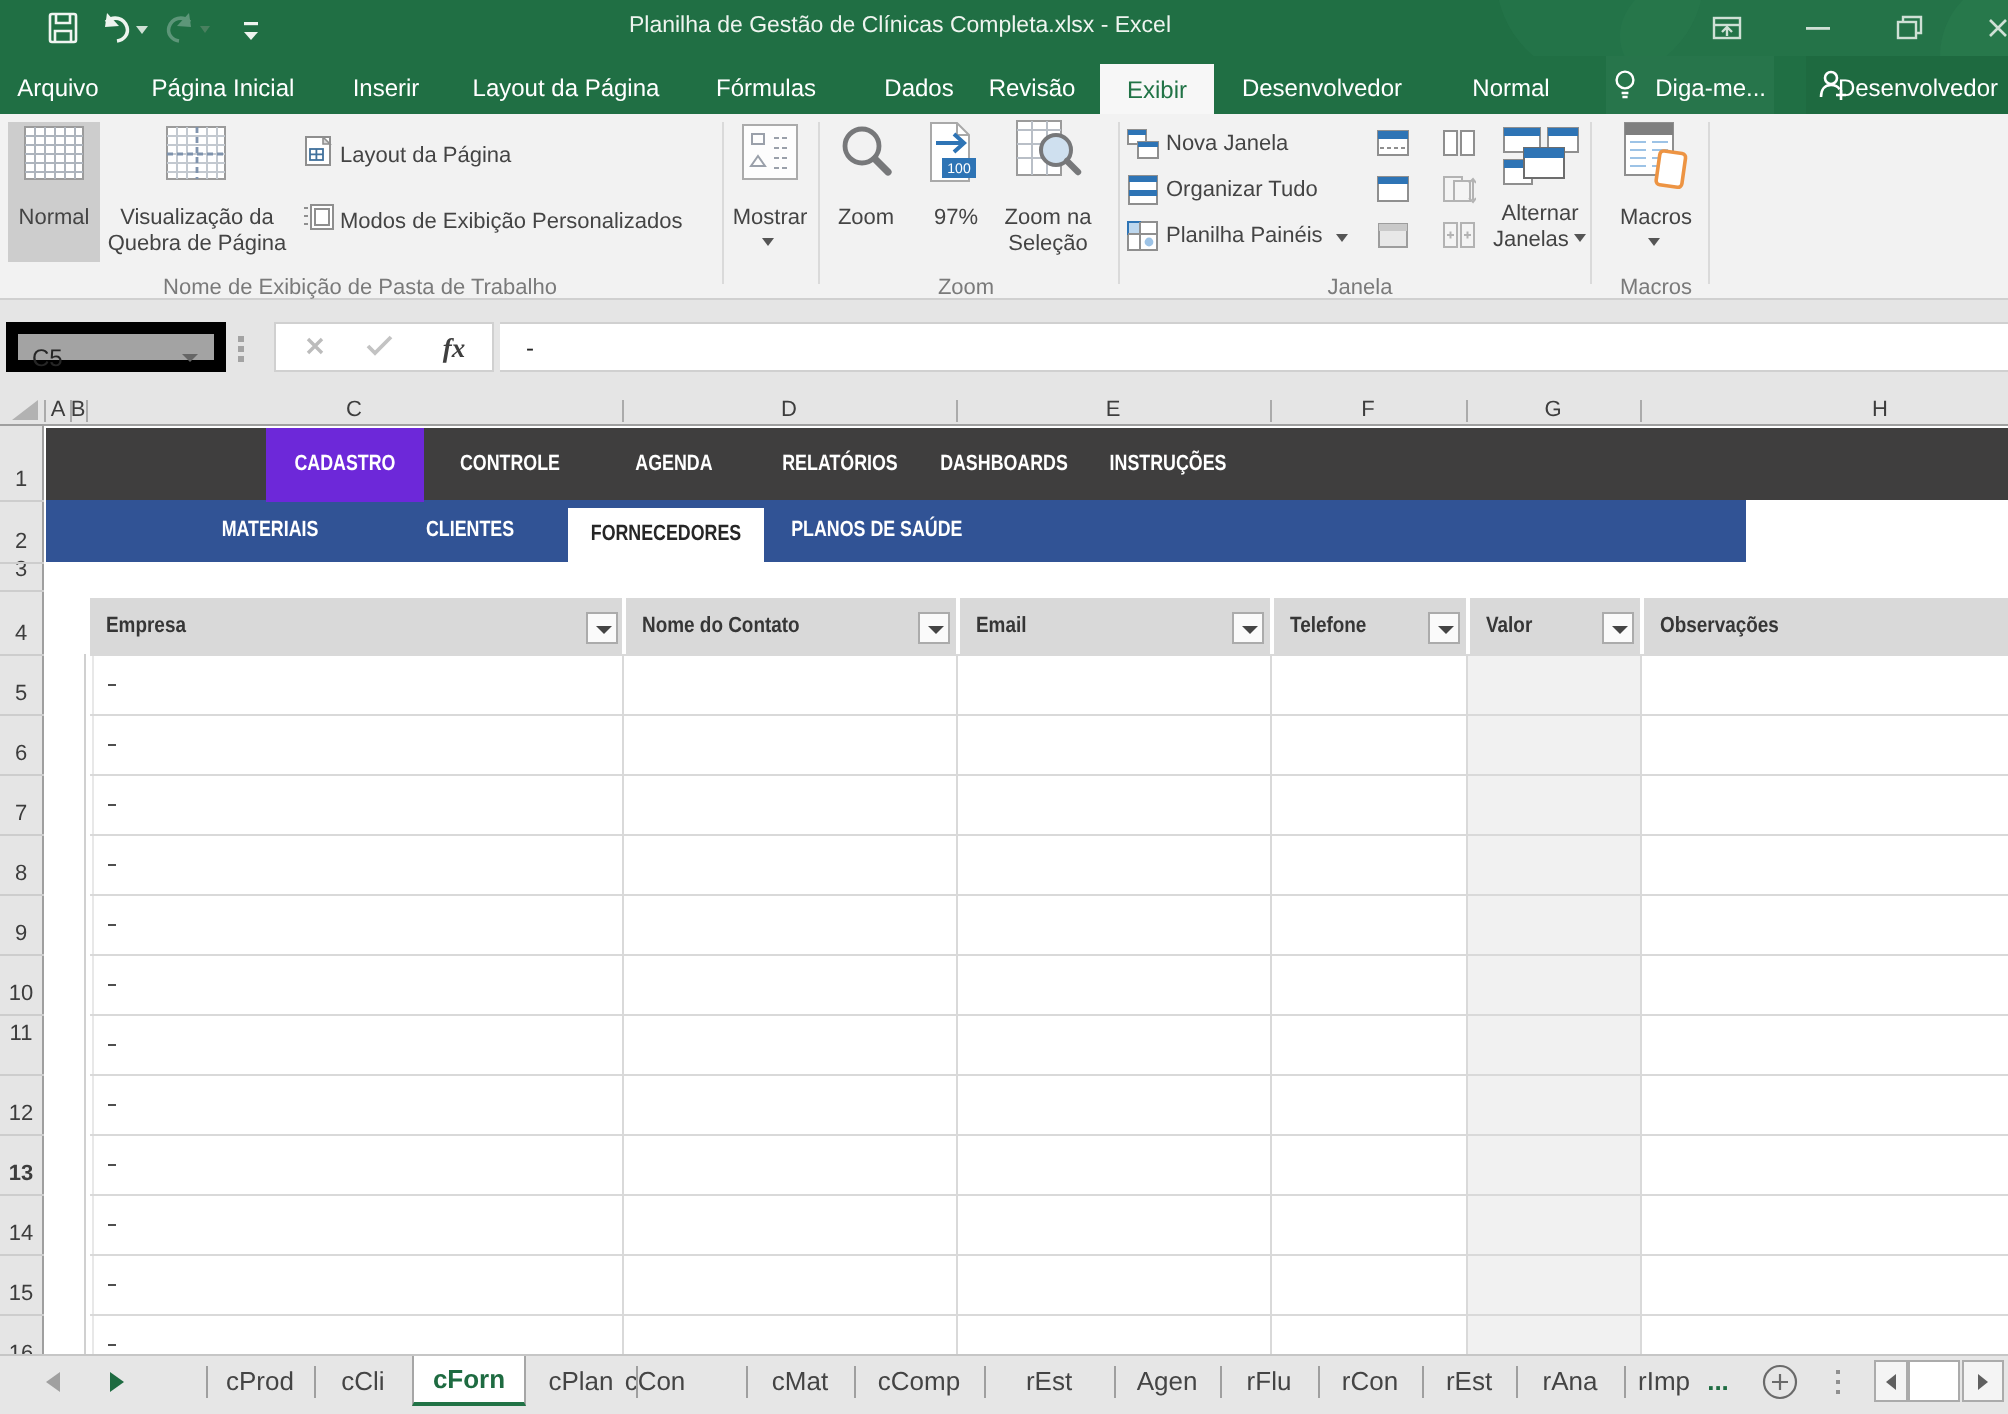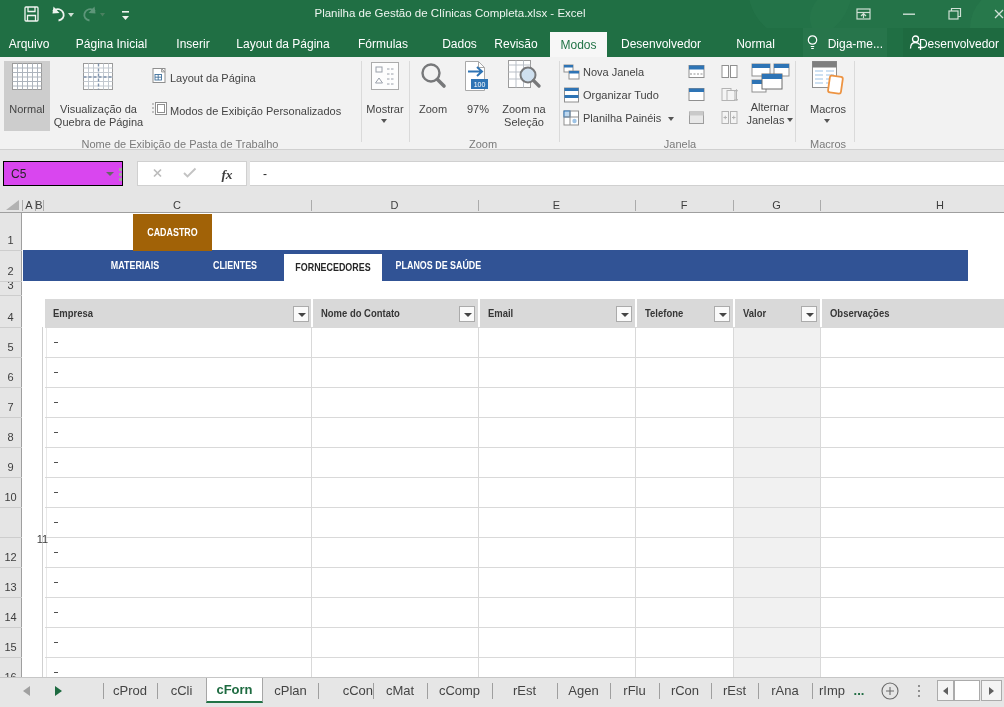--- a/index.html
+++ b/index.html
@@ -14,36 +14,36 @@
   #tabbar{left:0;top:28px;width:1004px;height:29px;background:#206f44;overflow:hidden;}
   .rtab{position:absolute;top:0;height:29px;line-height:32px;color:#fff;font-size:12px;text-align:center;}
   #tab-active{background:#f7f7f7;color:#217346;}
   
   #ribbon{left:0;top:57px;width:1004px;height:93px;background:#f2f2f2;border-bottom:1px solid #d0d0d0;}
   .rsep{position:absolute;top:4px;width:1px;height:81px;background:#dadada;}
   .glabel{position:absolute;top:81px;height:11px;font-size:11px;color:#7a7a7a;text-align:center;white-space:nowrap;}
   .rlbl{position:absolute;font-size:11px;color:#444;white-space:nowrap;}
   
   #fbar{left:0;top:150px;width:1004px;height:47px;background:#e5e5e5;}
-  #namebox{left:3px;top:11px;width:120px;height:25px;background:#d946ef;border:1px solid #000000;}
+  #namebox{left:3px;top:11px;width:110px;height:25px;background:#a3a3a3;border:6px solid #000000;}
   #fxfield{left:250px;top:11px;width:754px;height:25px;background:#fff;border-top:1px solid #d0d0d0;border-bottom:1px solid #d0d0d0;}
   
   #colhead{left:0;top:197px;width:1004px;height:16px;background:#e5e5e5;border-bottom:1px solid #9f9f9f;}
   .clet{position:absolute;top:1px;font-size:11px;color:#3d3d3d;line-height:14px;}
   .ctick{position:absolute;top:3px;width:1px;height:11px;background:#ababab;}
   
   #grid{left:0;top:213px;width:1004px;height:464px;background:#fff;overflow:hidden;}
   #rowhead{position:absolute;left:0;top:0;width:22px;height:464px;background:#e5e5e5;border-right:1px solid #9f9f9f;}
   .rnum{position:absolute;left:0;width:21px;text-align:center;font-size:11px;color:#3d3d3d;}
   .rsepline{position:absolute;left:0;width:22px;height:1px;background:#cdcdcd;}
   #darkbar{position:absolute;left:23px;top:1px;width:981px;height:36px;background:#3f3e3e;}
   .navlbl{position:absolute;top:0;height:36px;line-height:36px;color:#fff;font-weight:bold;font-size:11px;text-align:center;white-space:nowrap;transform:scaleX(.81);}
-  #bluebar{position:absolute;left:23px;top:37px;width:945px;height:31px;background:#315395;}
+  #bluebar{position:absolute;left:23px;top:37px;width:850px;height:31px;background:#315395;}
   .sublbl{position:absolute;top:0;height:31px;line-height:31px;color:#fff;font-weight:bold;font-size:11px;text-align:center;white-space:nowrap;transform:scaleX(.81);}
-  #cadtab{position:absolute;left:133px;top:0.5px;width:79px;height:37.5px;background:#a16207;color:#fff;font-weight:bold;font-size:11px;text-align:center;line-height:37px;}
+  #cadtab{position:absolute;left:133px;top:0.5px;width:79px;height:37.5px;background:#6d28d9;color:#fff;font-weight:bold;font-size:11px;text-align:center;line-height:37px;}
   #cadtab span{display:block;transform:scaleX(.81);}
   #forntab{position:absolute;left:261px;top:4px;width:98px;height:27px;background:#fff;color:#262626;font-weight:bold;font-size:11px;text-align:center;line-height:27px;}
   #forntab span{display:block;transform:scaleX(.81);}
   #thead{position:absolute;left:45px;top:86px;width:959px;height:28px;background:#d9d9d9;}
   .hcell{position:absolute;top:0;height:28px;font-weight:bold;font-size:11px;color:#363636;line-height:28px;transform:scaleX(.86);transform-origin:left center;}
   .hgap{position:absolute;top:0;width:2px;height:28px;background:#fff;}
   .fbtn{position:absolute;top:7px;width:16px;height:16px;background:#fafafa;border:1px solid #ababab;}
   .fbtn:after{content:"";position:absolute;left:4px;top:6px;border-left:4px solid transparent;border-right:4px solid transparent;border-top:4px solid #444;}
   .gvline{position:absolute;width:1px;background:#d9d9d9;}
   .grline{position:absolute;left:45px;width:959px;height:1px;background:#d9d9d9;}
@@ -101,21 +101,21 @@
   </div>
 
   <div id="tabbar" class="abs">
     <div class="rtab" style="left:6px;width:46px;">Arquivo</div>
     <div class="rtab" style="left:72px;width:79px;">Página Inicial</div>
     <div class="rtab" style="left:171px;width:44px;">Inserir</div>
     <div class="rtab" style="left:235px;width:96px;">Layout da Página</div>
     <div class="rtab" style="left:351px;width:64px;">Fórmulas</div>
     <div class="rtab" style="left:435px;width:49px;">Dados</div>
     <div class="rtab" style="left:491px;width:50px;">Revisão</div>
-    <div class="rtab" id="tab-active" style="left:550px;width:57px;top:4px;height:25px;line-height:26px;">Modos</div>
+    <div class="rtab" id="tab-active" style="left:550px;width:57px;top:4px;height:25px;line-height:26px;">Exibir</div>
     <div class="rtab" style="left:610px;width:102px;">Desenvolvedor</div>
     <div class="rtab" style="left:726px;width:59px;">Normal PDF</div>
     <div class="rtab" style="left:803px;width:84px;background:#27754b;text-align:right;padding-right:4px;">Diga-me...</div>
     <svg class="abs" style="left:806px;top:6px" width="13" height="18" viewBox="0 0 13 18">
       <g fill="none" stroke="#fff" stroke-width="1.2">
         <circle cx="6.5" cy="6" r="4.2"></circle>
         <path d="M4.8 12.5 h3.4 M5.2 14.5 h2.6"></path>
       </g>
     </svg>
     <div class="rtab" style="left:903px;width:101px;background:#1e6a40;text-align:right;padding-right:5px;">Desenvolvedor</div>
@@ -311,20 +311,27 @@
     <div class="clet" style="left:478px;width:157px;text-align:center;">E</div>
     <div class="ctick" style="left:635px;"></div>
     <div class="clet" style="left:635px;width:98px;text-align:center;">F</div>
     <div class="ctick" style="left:733px;"></div>
     <div class="clet" style="left:733px;width:87px;text-align:center;">G</div>
     <div class="ctick" style="left:820px;"></div>
     <div class="clet" style="left:820px;width:240px;text-align:center;">H</div>
   </div>
 
   <div id="grid" class="abs">
+    <div id="darkbar" class="abs">
+      <div class="navlbl" style="left:192px;width:80px;">CONTROLE</div>
+      <div class="navlbl" style="left:274px;width:80px;">AGENDA</div>
+      <div class="navlbl" style="left:357px;width:80px;">RELATÓRIOS</div>
+      <div class="navlbl" style="left:439px;width:80px;">DASHBOARDS</div>
+      <div class="navlbl" style="left:521px;width:80px;">INSTRUÇÕES</div>
+    </div>
     <div id="bluebar" class="abs">
       <div class="sublbl" style="left:72px;width:80px;">MATERIAIS</div>
       <div class="sublbl" style="left:172px;width:80px;">CLIENTES</div>
       <div class="sublbl" style="left:363px;width:101px;">PLANOS DE SAÚDE</div>
       <div id="forntab">
           <span>FORNECEDORES</span>
         </div>
     </div>
     <div id="cadtab" class="abs">
         <span>CADASTRO</span>
@@ -383,23 +390,23 @@
       <div class="rnum" style="top:21px;">1</div>
       <div class="rnum" style="top:52px;">2</div>
       <div class="rnum" style="top:66px;">3</div>
       <div class="rnum" style="top:98px;">4</div>
       <div class="rnum" style="top:128px;">5</div>
       <div class="rnum" style="top:158px;">6</div>
       <div class="rnum" style="top:188px;">7</div>
       <div class="rnum" style="top:218px;">8</div>
       <div class="rnum" style="top:248px;">9</div>
       <div class="rnum" style="top:278px;">10</div>
-      <div class="rnum" style="top:320px;margin-left:32px;">11</div>
+      <div class="rnum" style="top:298px;">11</div>
       <div class="rnum" style="top:338px;">12</div>
-      <div class="rnum" style="top:368px;">13</div>
+      <div class="rnum" style="top:368px;font-weight:bold;">13</div>
       <div class="rnum" style="top:398px;">14</div>
       <div class="rnum" style="top:428px;">15</div>
       <div class="rnum" style="top:458px;">16</div>
       <div class="rsepline" style="top:37px;"></div>
       <div class="rsepline" style="top:68px;"></div>
       <div class="rsepline" style="top:82px;"></div>
       <div class="rsepline" style="top:114px;"></div>
       <div class="rsepline" style="top:144px;"></div>
       <div class="rsepline" style="top:174px;"></div>
       <div class="rsepline" style="top:204px;"></div>
@@ -414,21 +421,21 @@
     </div>
   </div>
 
   <div id="sheetbar" class="abs">
     <div class="abs" style="left:23px;top:8px;border-top:5px solid transparent;border-bottom:5px solid transparent;border-right:7px solid #a0a0a0;"></div>
     <div class="abs" style="left:55px;top:8px;border-top:5px solid transparent;border-bottom:5px solid transparent;border-left:7px solid #1e6b41;"></div>
     <div class="stab" style="left:103px;width:54px;">cProd</div>
     <div class="stab" style="left:157px;width:49px;">cCli</div>
     <div id="activesheet">cForn</div>
     <div class="stab" style="left:263px;width:55px;">cPlan</div>
-    <div class="stab" style="left:318px;width:55px;text-align:right;">cCon</div>
+    <div class="stab" style="left:300px;width:55px;">cCon</div>
     <div class="stab" style="left:373px;width:54px;">cMat</div>
     <div class="stab" style="left:427px;width:65px;">cComp</div>
     <div class="stab" style="left:492px;width:65px;">rEst</div>
     <div class="stab" style="left:557px;width:53px;">Agen</div>
     <div class="stab" style="left:610px;width:49px;">rFlu</div>
     <div class="stab" style="left:659px;width:52px;">rCon</div>
     <div class="stab" style="left:711px;width:47px;">rEst</div>
     <div class="stab" style="left:758px;width:54px;">rAna</div>
     <div class="stab" style="left:812px;width:40px;">rImp</div>
     <div class="stab" style="left:848px;width:22px;color:#1e6b41;font-weight:bold;">...</div>

